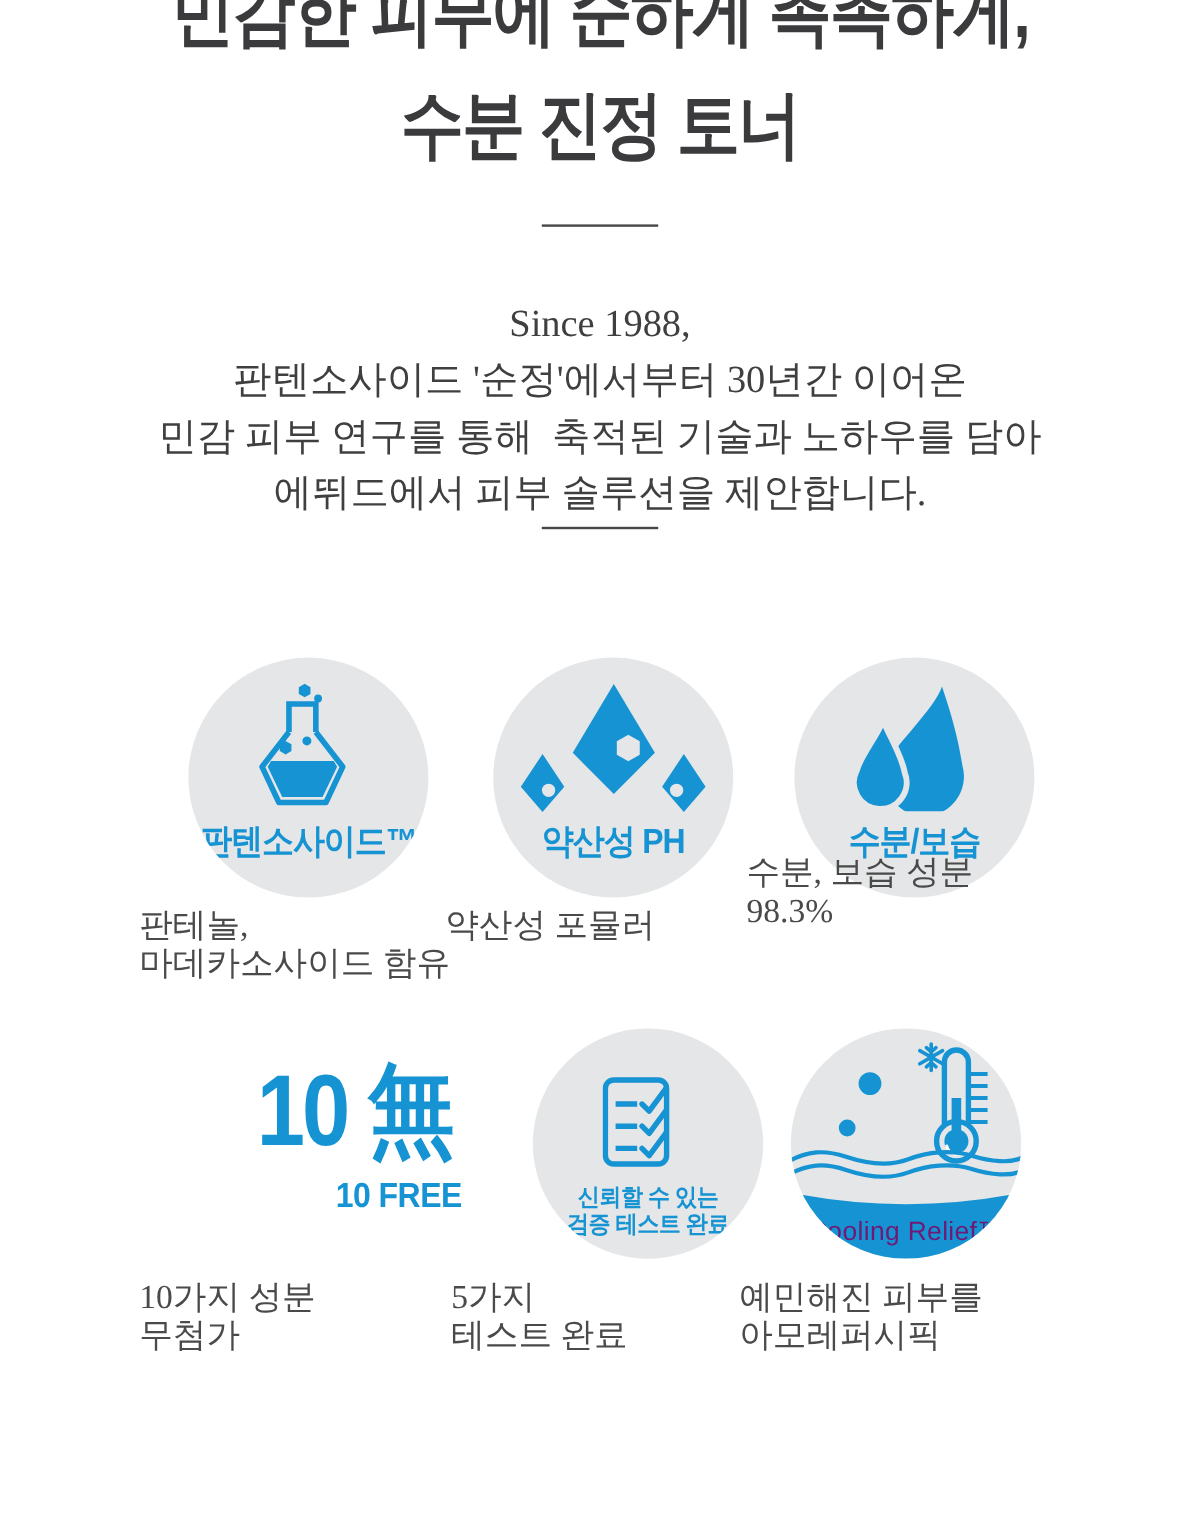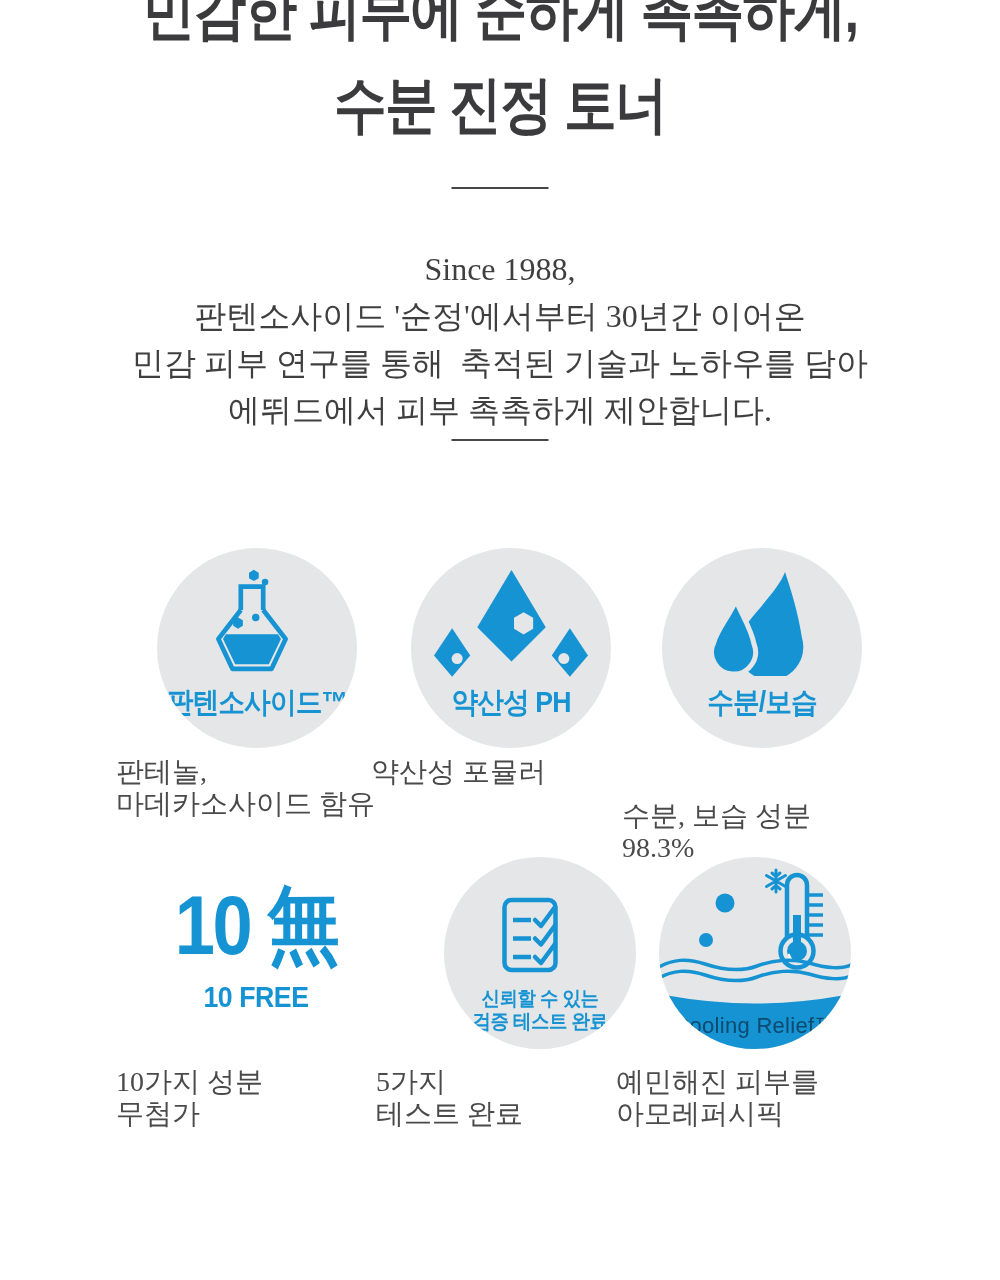--- a/index.html
+++ b/index.html
@@ -40,25 +40,25 @@
   .icon{position:absolute;display:block;color:var(--accent);}
   .badge{
     position:absolute;left:0;width:100%;text-align:center;
     color:var(--accent);font-weight:700;font-size:29px;letter-spacing:-1px;
     transform:scaleX(0.92);white-space:nowrap;line-height:1;
   }
   .badge.row1{bottom:31px;}
   .badge.small{bottom:16px;font-size:20px;line-height:23px;letter-spacing:-0.5px;}
   .band-label{
     position:absolute;bottom:12px;left:0;width:100%;text-align:center;
-    color:#0c4a6e;font-size:22px;font-weight:400;letter-spacing:0.3px;line-height:1;
+    color:#701a75;font-size:22px;font-weight:400;letter-spacing:0.3px;line-height:1;
   }
   
   .tenfree{
-    position:absolute;top:857px;left:116px;width:280px;text-align:center;
+    position:absolute;top:857px;left:116px;width:280px;text-align:right;
     color:var(--accent);
   }
   .ten-big{
     font-size:84px;font-weight:700;line-height:84px;margin-top:26px;
     letter-spacing:-3px;transform:scaleX(0.86);white-space:nowrap;
   }
   .ten-sub{
     font-size:29px;font-weight:700;margin-top:16px;letter-spacing:-0.5px;
     transform:scaleX(0.92);line-height:1;
   }
@@ -76,21 +76,21 @@
 
   <div class="title l1">민감한 피부에 순하게 촉촉하게,</div>
   <div class="title l2">수분 진정 토너</div>
 
   <div class="divider" style="top:187px"></div>
 
   <div class="intro">
     <div>Since 1988,</div>
     <div>판텐소사이드 '순정'에서부터 30년간 이어온</div>
     <div>민감 피부 연구를 통해 &nbsp;축적된 기술과 노하우를 담아</div>
-    <div>에뛰드에서 피부 촉촉하게 제안합니다.</div>
+    <div>에뛰드에서 피부 솔루션을 제안합니다.</div>
   </div>
 
   <div class="divider" style="top:439px"></div>
 
   <div class="circle" style="left:157px;top:548px;width:200px;height:200px">
     <svg class="icon" style="left:53px;top:20px;width:84px" viewBox="0 0 90 115" aria-hidden="true">
       <circle cx="59" cy="15" r="3.5" fill="currentColor"></circle>
       <path d="M47,2 l5.2,3 v6 l-5.2,3 l-5.2,-3 v-6 z" fill="currentColor"></path>
       <path d="M33,45 V20 H57 V45" fill="none" stroke="currentColor" stroke-width="5"></path>
       <path d="M33,45 L9,76 L24,108 H66 L81,76 L57,45" fill="none" stroke="currentColor" stroke-width="5" stroke-linejoin="round"></path>
@@ -121,21 +121,21 @@
     <div class="badge row1">약산성 PH</div>
   </div>
 
   <div class="caption" style="left:116px;top:756px">
     <div>판테놀,</div>
     <div>마데카소사이드 함유</div>
   </div>
   <div class="caption" style="left:371px;top:756px">
     <div>약산성 포뮬러</div>
   </div>
-  <div class="caption" style="left:622px;top:800px">
+  <div class="caption" style="left:622px;top:712px">
     <div>수분, 보습 성분</div>
     <div>98.3%</div>
   </div>
 
   <div class="tenfree">
     <div class="ten-big">10 無</div>
     <div class="ten-sub">10 FREE</div>
   </div>
 
   <div class="circle" style="left:444px;top:857px;width:192px;height:192px">

